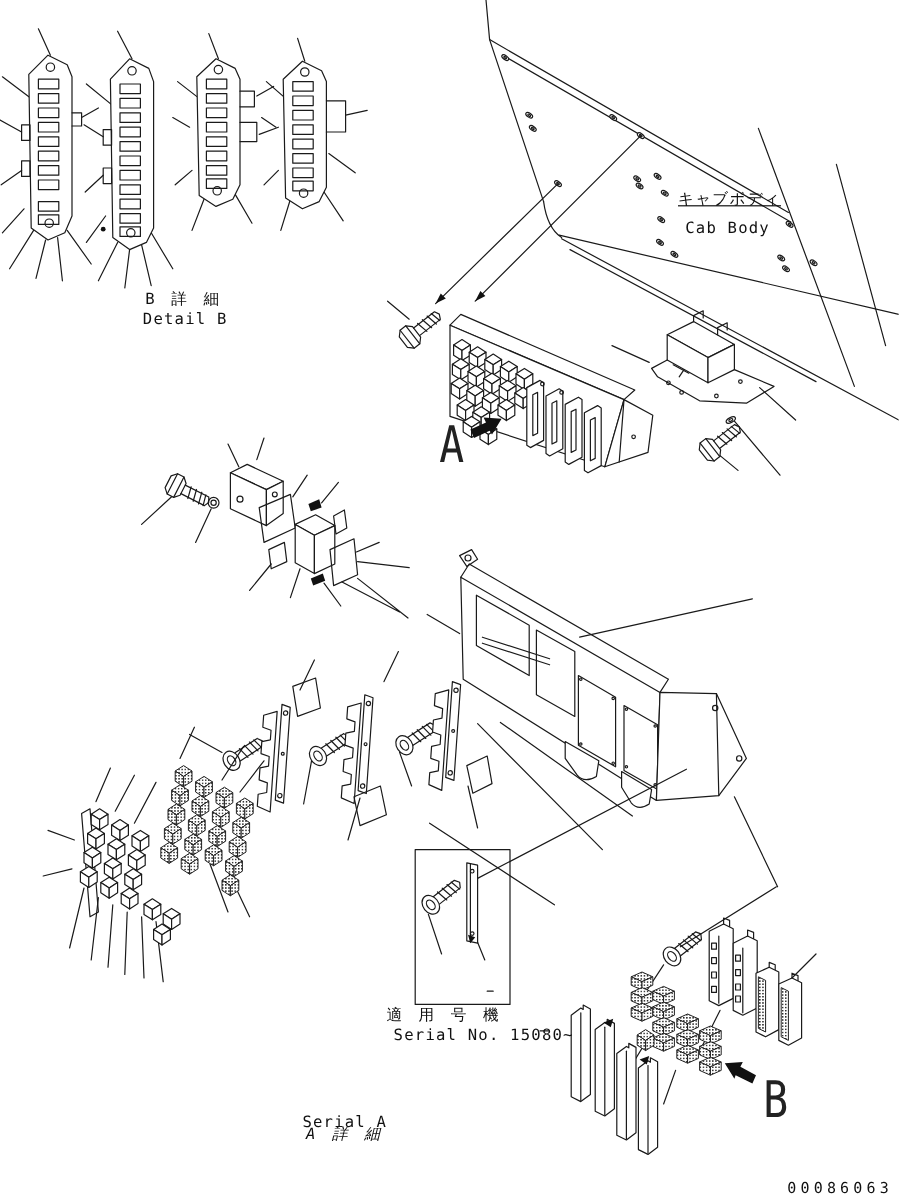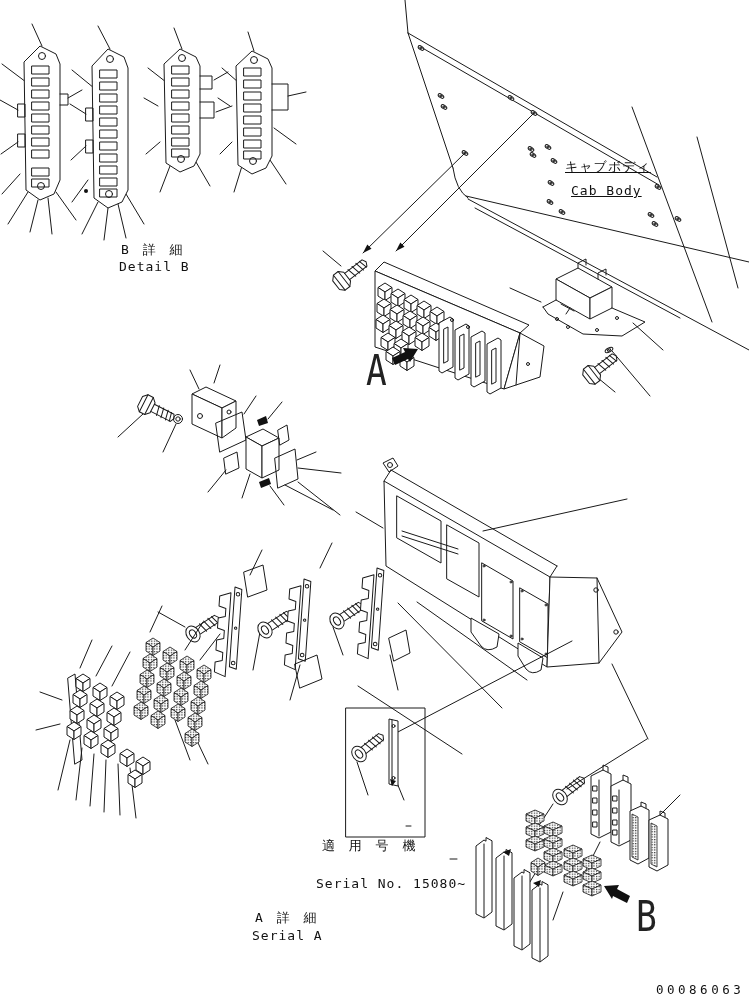--- a/index.html
+++ b/index.html
@@ -434,26 +434,26 @@
   </g>
   <use href="#screwsym" transform="translate(560,797) rotate(-38)"></use>
   <polygon class="k" points="604,886 612,899 613,896 627,903 630,896 617,889 619,885"></polygon>
 </g>
 </svg>
 
 <div class="lbl jp" style="left:121px;top:232px;margin-top:11px;">B 詳 細</div>
 <div class="lbl en" style="left:119px;top:260px;text-align:center;">Detail B</div>
 
 <div class="lbl jp" style="left:565px;top:160px;letter-spacing:1px;text-decoration:underline;">キャブボディ</div>
-<div class="lbl en" style="left:571px;top:184px;text-decoration:underline;">Cab Body</div>
+<div class="lbl en" style="left:571px;top:184px;">Cab Body</div>
 
 <div class="lbl viewletter" style="left:366px;top:348px;">A</div>
 <div class="lbl viewletter" style="left:636px;top:894px;">B</div>
 
 <div class="lbl jp" style="left:322px;top:840px;font-family:Liberation Mono, monospace;">適 用 号 機</div>
-<div class="lbl en" style="left:316px;top:857px;margin-top:20px;">Serial No. 15080~</div>
-
-<div class="lbl jp" style="left:255px;top:911px;">A 詳 細</div>
+<div class="lbl en" style="left:328px;top:857px;">Serial No. 15080~</div>
+
+<div class="lbl jp" style="left:255px;top:939px;font-style:italic;">A 詳 細</div>
 <div class="lbl en" style="left:252px;top:929px;">Serial A</div>
 
 <div class="lbl dwg" style="left:656px;top:983px;text-align:right;">00086063</div>
 
 </div>
 
 </body></html>

